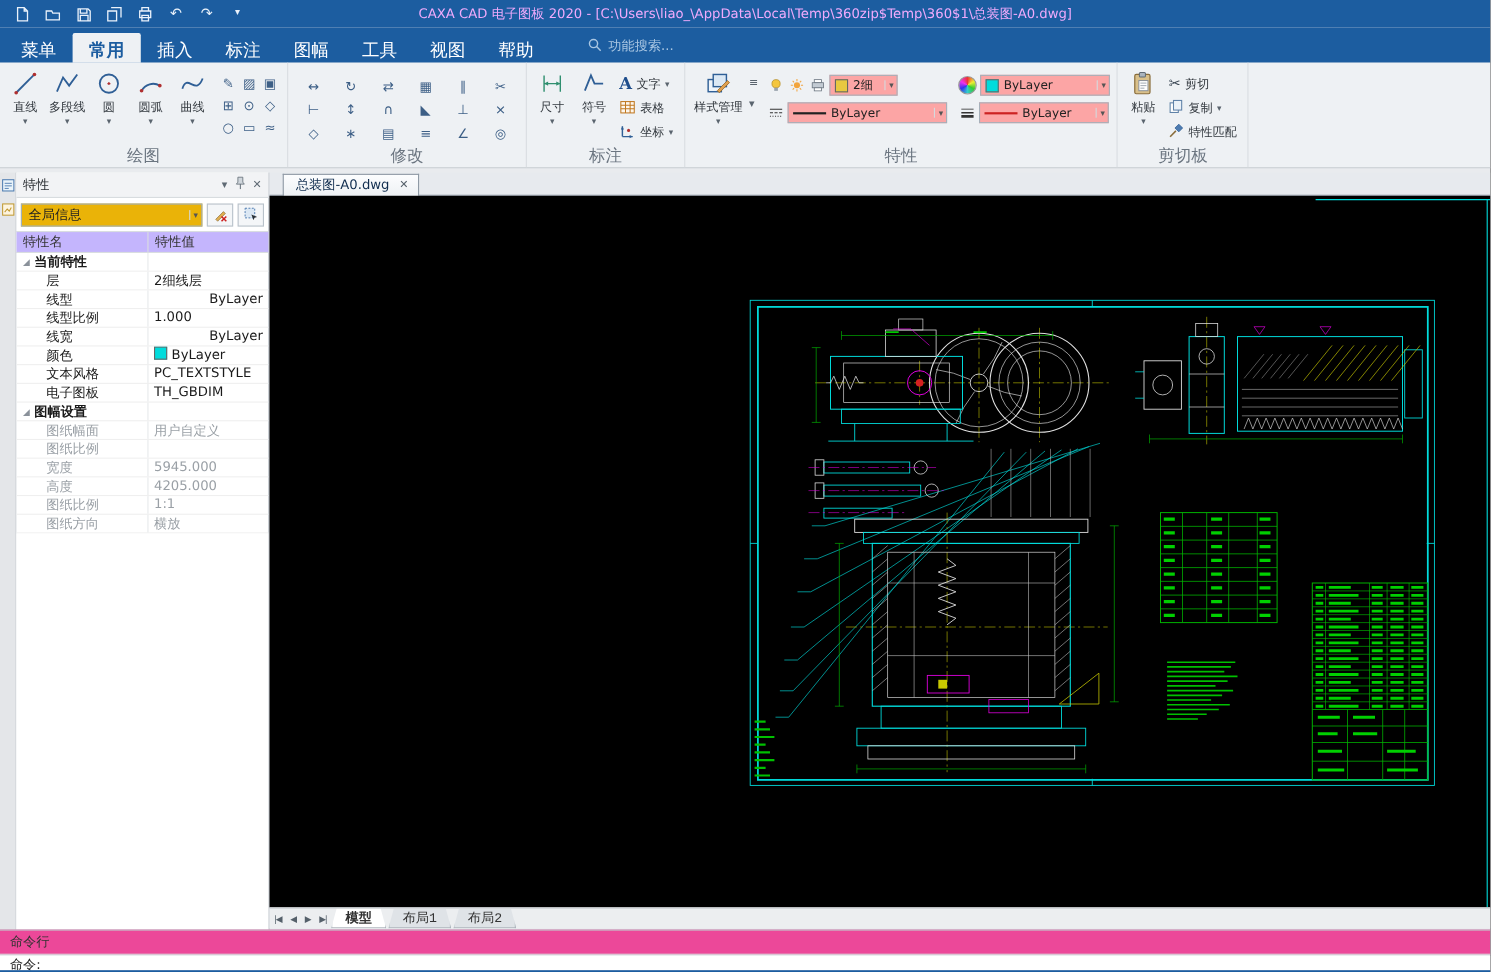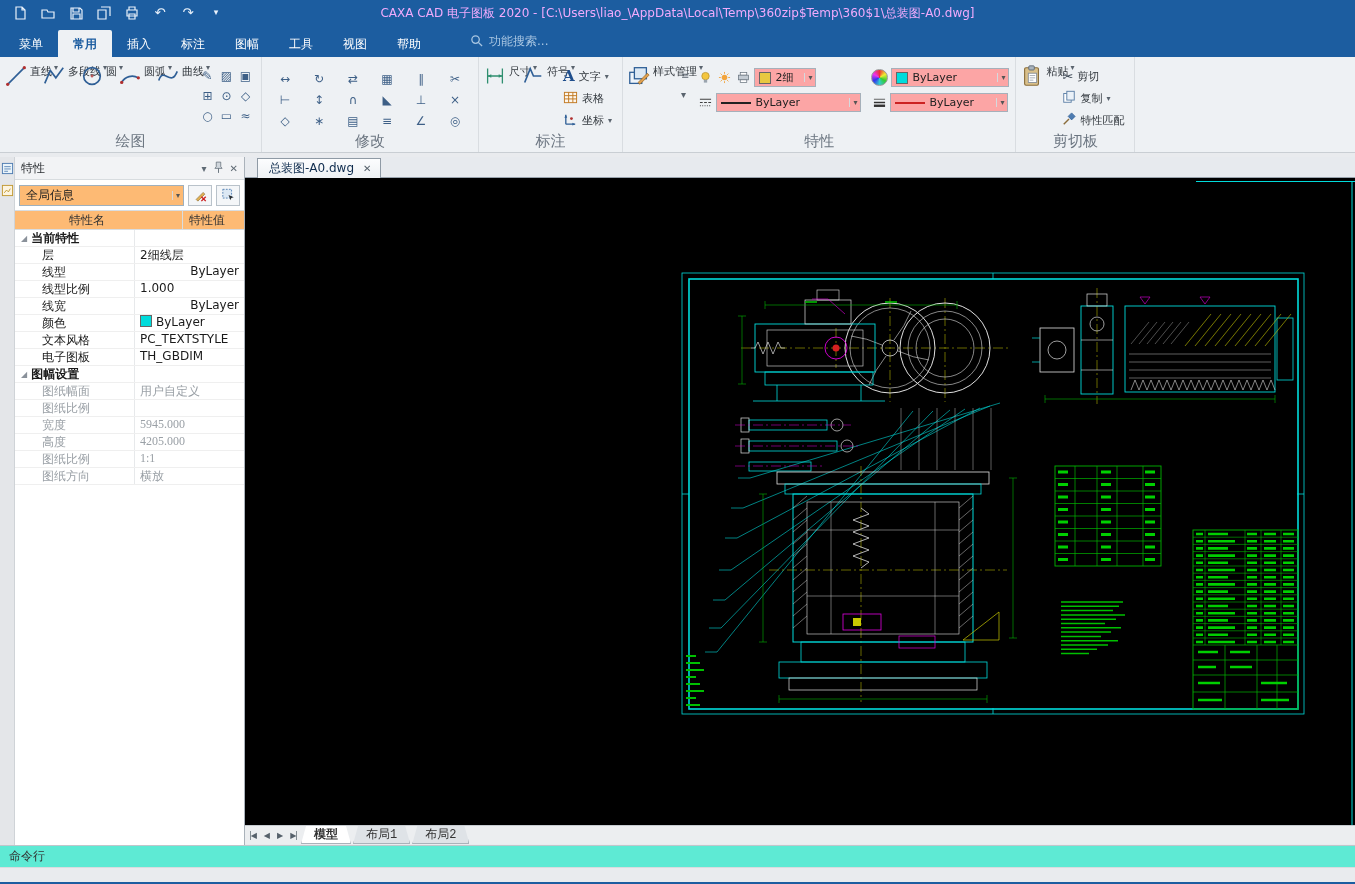--- a/index.html
+++ b/index.html
@@ -6,29 +6,29 @@
   .app{position:relative;width:1355px;height:884px;background:#e9ebee;overflow:hidden;
        font-family:"DejaVu Sans","Liberation Sans",sans-serif;font-size:12px;cursor:default;}
   
   .titlebar{position:absolute;left:0;top:0;width:1355px;height:25px;background:#1c5da0;display:flex;align-items:center;}
   .qat{display:flex;align-items:center;gap:12px;padding-left:12px;z-index:2;}
   .qicon{width:16px;height:16px;display:inline-flex;align-items:center;justify-content:center;color:#eaf2fb;font-size:13px;line-height:1;}
   .qicon svg{display:block;}
   .title-text{position:absolute;left:50%;top:50%;transform:translate(-50%,-50%);color:#f0abfc;font-size:12px;white-space:nowrap;}
   
   .menubar{position:absolute;left:0;top:25px;width:1355px;height:32px;background:#1c5da0;display:flex;align-items:flex-end;padding-left:4px;box-sizing:border-box;}
-  .mtab{height:27px;padding:6px 15px 0;box-sizing:border-box;color:#fff;font-size:12px;white-space:nowrap;}
+  .mtab{height:27px;padding:6px 15px 0;box-sizing:border-box;color:#fff;font-size:16px;white-space:nowrap;}
   .mtab.active{background:#eef1f4;color:#1c5da0;font-weight:700;border-radius:2px 2px 0 0;}
   .msearch{display:flex;align-items:center;gap:6px;margin-left:34px;padding-bottom:7px;color:#a9c6e2;font-size:12px;}
   
   .ribbon{position:absolute;left:0;top:57px;width:1355px;height:96px;background:#eef1f4;border-bottom:1px solid #c9ced3;display:flex;box-sizing:border-box;}
   .rgroup{position:relative;height:100%;border-right:1px solid #d9dde1;padding:3px 6px 16px 4px;display:flex;align-items:flex-start;box-sizing:border-box;}
   .rgroup.filler{flex:1;border-right:none;}
   .rgroup-label{position:absolute;bottom:1px;left:0;right:0;text-align:center;font-size:15px;color:#6b7580;}
-  .big-btn{width:38px;display:flex;flex-direction:row;padding-top:4px;gap:2px;}
+  .big-btn{width:38px;display:flex;flex-direction:column;align-items:center;padding-top:4px;gap:2px;}
   .bicon{width:24px;height:24px;display:flex;align-items:center;justify-content:center;}
   .blabel{font-size:11px;color:#31373d;white-space:nowrap;}
   .dd{font-size:8px;color:#5a646e;line-height:1;}
   .mini-grid{display:grid;grid-template-columns:repeat(3,19px);grid-auto-rows:20px;margin:6px 0 0 4px;}
   .mini-grid.m6{grid-template-columns:repeat(6,34px);grid-auto-rows:21px;margin:8px 0 0 2px;}
   .mini-btn{display:flex;align-items:center;justify-content:center;font-size:12px;color:#3d5f86;}
   .small-col{display:flex;flex-direction:column;gap:1px;padding-top:6px;}
   .small-row{display:flex;align-items:center;gap:4px;height:21px;font-size:11px;color:#31373d;padding:0 4px;white-space:nowrap;}
   .A{font-family:"DejaVu Serif",serif;font-weight:700;font-size:15px;color:#1f4e8c;line-height:1;}
   .mini-col{display:flex;flex-direction:column;gap:8px;padding:10px 2px 0 2px;color:#5a646e;font-size:10px;}
@@ -41,46 +41,46 @@
   .chip.yellow{background:#e8c840;}
   .line-sample{width:30px;height:2px;display:inline-block;flex:none;background:#222;}
   .line-sample.red{background:#cc2222;}
   .wheel{width:15px;height:15px;border-radius:50%;border:1px solid #999;background:conic-gradient(#e33,#ee3,#3c3,#3cc,#33e,#e3e,#e33);}
   
   .left-strip{position:absolute;left:0;top:157px;width:15px;height:690px;background:#e4e6e9;border-right:1px solid #cfd3d7;display:flex;flex-direction:column;align-items:center;gap:6px;padding-top:5px;box-sizing:border-box;}
   .prop-panel{position:absolute;left:15px;top:157px;width:230px;height:690px;background:#fff;border-right:1px solid #aab2ba;box-sizing:border-box;display:flex;flex-direction:column;}
   .pp-header{height:22px;flex:none;background:#f2f3f5;border-bottom:1px solid #d8dcdf;display:flex;align-items:center;padding:0 6px;font-size:12px;color:#2b2f33;}
   .pp-hicons{margin-left:auto;display:flex;align-items:center;gap:7px;color:#5f6a74;font-size:10px;}
   .pp-scope{height:30px;flex:none;display:flex;align-items:center;gap:4px;padding:0 4px;}
-  .scope-combo{flex:1;height:21px;border:1px solid #9fb0bd;background:#fdba74;display:flex;align-items:center;padding:0 2px 0 6px;font-size:12px;color:#222;box-sizing:border-box;}
+  .scope-combo{flex:1;height:21px;border:1px solid #9fb0bd;background:#eab308;display:flex;align-items:center;padding:0 2px 0 6px;font-size:12px;color:#222;box-sizing:border-box;}
   .tool-btn{width:24px;height:21px;border:1px solid #b9c2ca;background:#f4f6f8;display:inline-flex;align-items:center;justify-content:center;box-sizing:border-box;}
-  .pp-thead{display:flex;height:18px;flex:none;background:#fdba74;border-top:1px solid #d9dde0;border-bottom:1px solid #d9dde0;align-items:center;color:#333;padding-left:48px;}
+  .pp-thead{display:flex;height:18px;flex:none;background:#c4b5fd;border-top:1px solid #d9dde0;border-bottom:1px solid #d9dde0;align-items:center;color:#333;}
   .pp-th{padding-left:6px;box-sizing:border-box;}
   .pp-th.n{width:120px;border-right:1px solid #d9dde0;height:100%;display:flex;align-items:center;}
   .pp-row{display:flex;height:16px;flex:none;border-bottom:1px solid #efefef;align-items:center;color:#1a1a1a;}
   .pp-name{width:120px;flex:none;padding-left:27px;border-right:1px solid #e7e9eb;box-sizing:border-box;height:100%;display:flex;align-items:center;white-space:nowrap;overflow:hidden;}
   .pp-val{flex:1;padding-left:5px;height:100%;display:flex;gap:4px;white-space:nowrap;overflow:hidden;}
   .pp-val.ra{justify-content:flex-end;padding-right:5px;}
   .pp-row.group .pp-name{font-weight:700;padding-left:6px;gap:4px;}
   .garrow{font-size:8px;color:#8a919a;}
-  .pp-row.dim{color:#9aa0a6;font-family:Liberation Serif, serif;}
+  .pp-row.dim{color:#9aa0a6;}
   .pp-fill{flex:1;background:#fff;}
   
   .doc-tabbar{position:absolute;left:245px;top:157px;width:1110px;height:21px;background:#e7eaee;border-bottom:1px solid #98a2ac;box-sizing:border-box;}
   .doc-tab{position:absolute;left:12px;top:1px;height:20px;padding:0 9px 0 11px;background:linear-gradient(#fcfdfe,#eef1f4);border:1px solid #8f9aa5;border-bottom:none;display:flex;align-items:center;gap:9px;font-size:12px;color:#0f2c4e;box-sizing:border-box;}
   .tab-close{font-size:10px;color:#55606a;}
   
   .canvas{position:absolute;left:245px;top:178px;width:1110px;height:647px;background:#000;}
   
   .layout-bar{position:absolute;left:245px;top:825px;width:1110px;height:19px;background:#eceef0;border-top:1px solid #c6cbd0;display:flex;align-items:center;font-size:12px;box-sizing:border-box;}
   .nav-ic{color:#55606a;font-size:8px;padding:0 4px;letter-spacing:-1px;}
   .l-tab{height:17px;display:flex;align-items:center;padding:0 12px;margin-right:2px;border:1px solid #aab2ba;border-top:none;background:#dfe3e7;color:#333;clip-path:polygon(5px 0,calc(100% - 5px) 0,100% 100%,0 100%);font-family:Liberation Mono, monospace;}
   .l-tab.active{background:#fff;font-weight:700;}
   
-  .cmd-title{position:absolute;left:0;top:845px;width:1355px;height:23px;background:#5eead4;border-top:1px solid #c0c6cb;border-bottom:1px solid #d8dcdf;display:flex;align-items:center;padding-left:9px;font-size:12px;color:#333;box-sizing:border-box;}
+  .cmd-title{position:absolute;left:0;top:845px;width:1355px;height:23px;background:#ec4899;border-top:1px solid #c0c6cb;border-bottom:1px solid #d8dcdf;display:flex;align-items:center;padding-left:9px;font-size:12px;color:#333;box-sizing:border-box;}
   .cmd-prompt{position:absolute;left:0;top:869px;width:1355px;height:13px;background:#fff;font-size:12px;color:#222;padding-left:9px;box-sizing:border-box;overflow:hidden;}
   .bottom-strip{position:absolute;left:0;top:882px;width:1355px;height:2px;background:#1c5da0;}
 </style>
 </head>
 <body>
 
 <div class="app">
 
   <div class="titlebar">
     <div class="qat">
@@ -660,15 +660,18 @@
     <span class="nav-ic">▶</span>
     <span class="nav-ic">▶|</span>
     <div class="l-tab active">模型</div>
     <div class="l-tab">布局1</div>
     <div class="l-tab">布局2</div>
   </div>
 
   <div class="cmd-title">
     <span>命令行</span>
   </div>
+  <div class="cmd-prompt">
+    <span>命令:</span>
+  </div>
   <div class="bottom-strip"></div>
 
 </div>
 
 </body></html>

